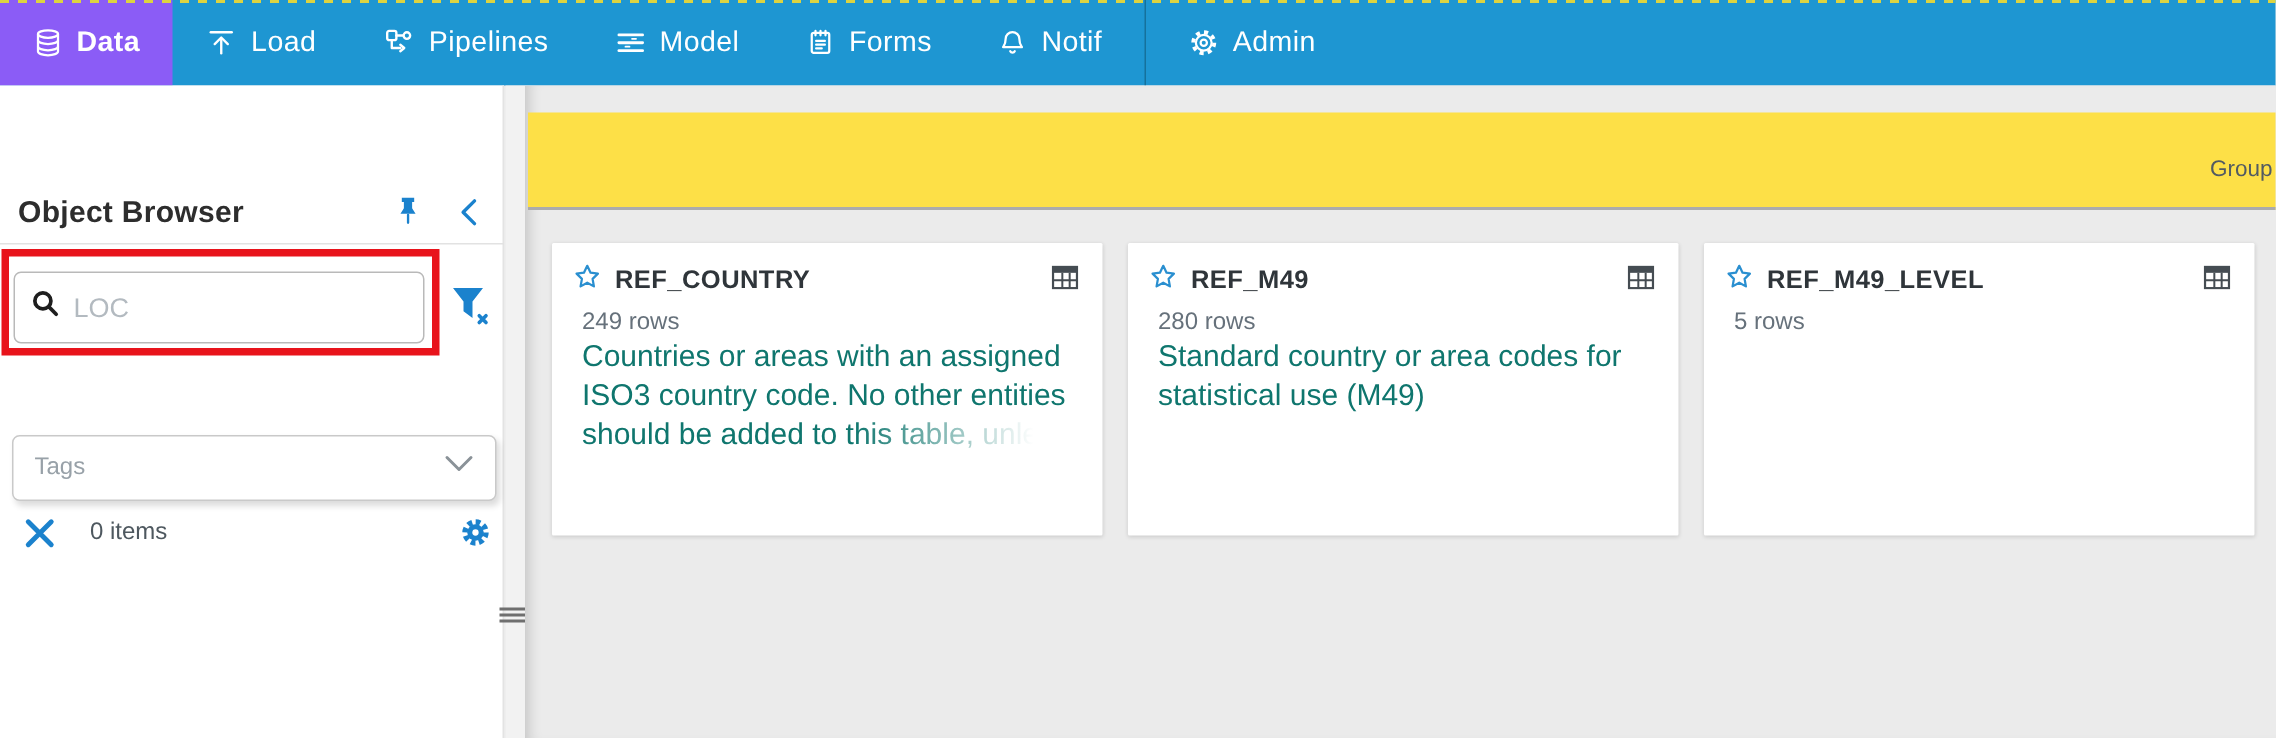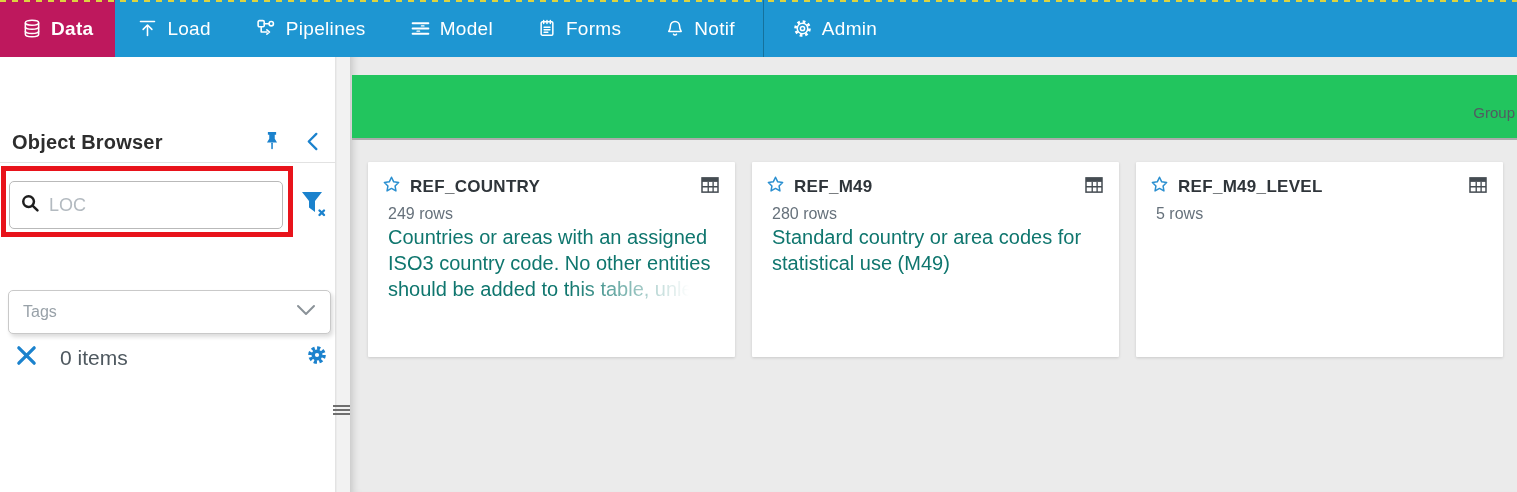--- a/index.html
+++ b/index.html
@@ -7,21 +7,21 @@
     font-family:"Liberation Sans", sans-serif; background:#ebebeb; }
 
   
   .topbar { position:absolute; left:0; top:0; width:1517px; height:57px;
     background:#1e96d2; display:flex; align-items:stretch; color:#fff; }
   .top-dash { position:absolute; left:0; top:0; width:100%; height:2px;
     background:repeating-linear-gradient(90deg,#dcd341 0 6px, rgba(0,0,0,0) 6px 12px); z-index:5; }
   .nav-item { display:flex; align-items:center; gap:9px; padding:0 22px;
     font-size:19px; letter-spacing:.3px; cursor:pointer; }
   .nav-item:first-child { margin-left:46px; }
-  .nav-item.active { background:#be185d; font-weight:bold; }
+  .nav-item.active { background:#8b5cf6; font-weight:bold; }
   .nav-item svg { display:block; }
   .nav-divider { width:1px; background:#15719c; margin:0 6px; }
 
   
   .sidebar { position:absolute; left:0; top:57px; width:336px; height:435px;
     background:#fff; border-right:1px solid #e3e3e3; }
   .sb-title { position:absolute; left:12px; top:74px; font-size:20px;
     font-weight:bold; color:#2d2d2d; letter-spacing:.2px; }
   .sb-pin { position:absolute; left:261px; top:72px; cursor:pointer; }
   .sb-collapse { position:absolute; left:304px; top:74px; cursor:pointer; }
@@ -40,33 +40,33 @@
   .sb-dd { position:absolute; left:8px; width:323px; border:1px solid #c9c9c9;
     border-radius:5px; background:#fff; display:flex; align-items:center;
     padding:0 14px; cursor:pointer; }
   .sb-dd1 { top:186px; height:37px; }
   .sb-dd2 { top:233px; height:44px; box-shadow:2px 3px 4px rgba(0,0,0,.14); }
   .sb-dd .dd-text { flex:1; font-size:16px; color:#4e585f; }
   .sb-dd2 .dd-text { color:#98a1a8; }
 
   .sb-items-row { position:absolute; left:0; top:286px; width:336px; height:26px; }
   .sb-clear-x { position:absolute; left:15px; top:1px; cursor:pointer; }
-  .sb-items-count { position:absolute; left:60px; top:3px; font-size:21px; color:#4e585f; }
+  .sb-items-count { position:absolute; left:60px; top:3px; font-size:16px; color:#4e585f; }
   .sb-gear { position:absolute; left:306px; top:1px; cursor:pointer; }
 
   
   .gutter { position:absolute; left:337px; top:57px; width:13px; height:435px; background:#f2f2f2; }
   .grip { position:absolute; left:333px; top:403px; width:22px; height:14px; cursor:col-resize; }
   .grip i { display:block; height:2px; background:#6f6f6f; margin:2px 0; }
 
   
   .main { position:absolute; left:350px; top:57px; width:1167px; height:435px;
     background:#ebebeb; box-shadow:inset 9px 0 9px -7px rgba(0,0,0,.18); }
   .group-bar { position:absolute; left:2px; top:18px; right:0; height:65px;
-    background:#22c55e; border-bottom:2px solid #ababab;
+    background:#fde047; border-bottom:2px solid #ababab;
     display:flex; align-items:center; justify-content:flex-end; overflow:hidden; }
   .group-bar span { font-size:15px; color:#525b62; margin-right:2px; margin-top:12px; white-space:nowrap; }
 
   .cards { position:absolute; left:18px; top:105px; display:flex; gap:17px; }
   .card { width:367px; height:195px; background:#fff; border-radius:1px;
     box-shadow:0 1px 3px rgba(0,0,0,.14); padding:13px 16px 0 14px; cursor:pointer; }
   .card-head { display:flex; align-items:center; gap:9px; }
   .card-title { flex:1; font-size:17px; font-weight:bold; color:#2f353a; letter-spacing:.3px;
     white-space:nowrap; overflow:hidden; }
   .card-rows { font-size:16px; color:#66717b; margin:7px 0 0 6px; }

